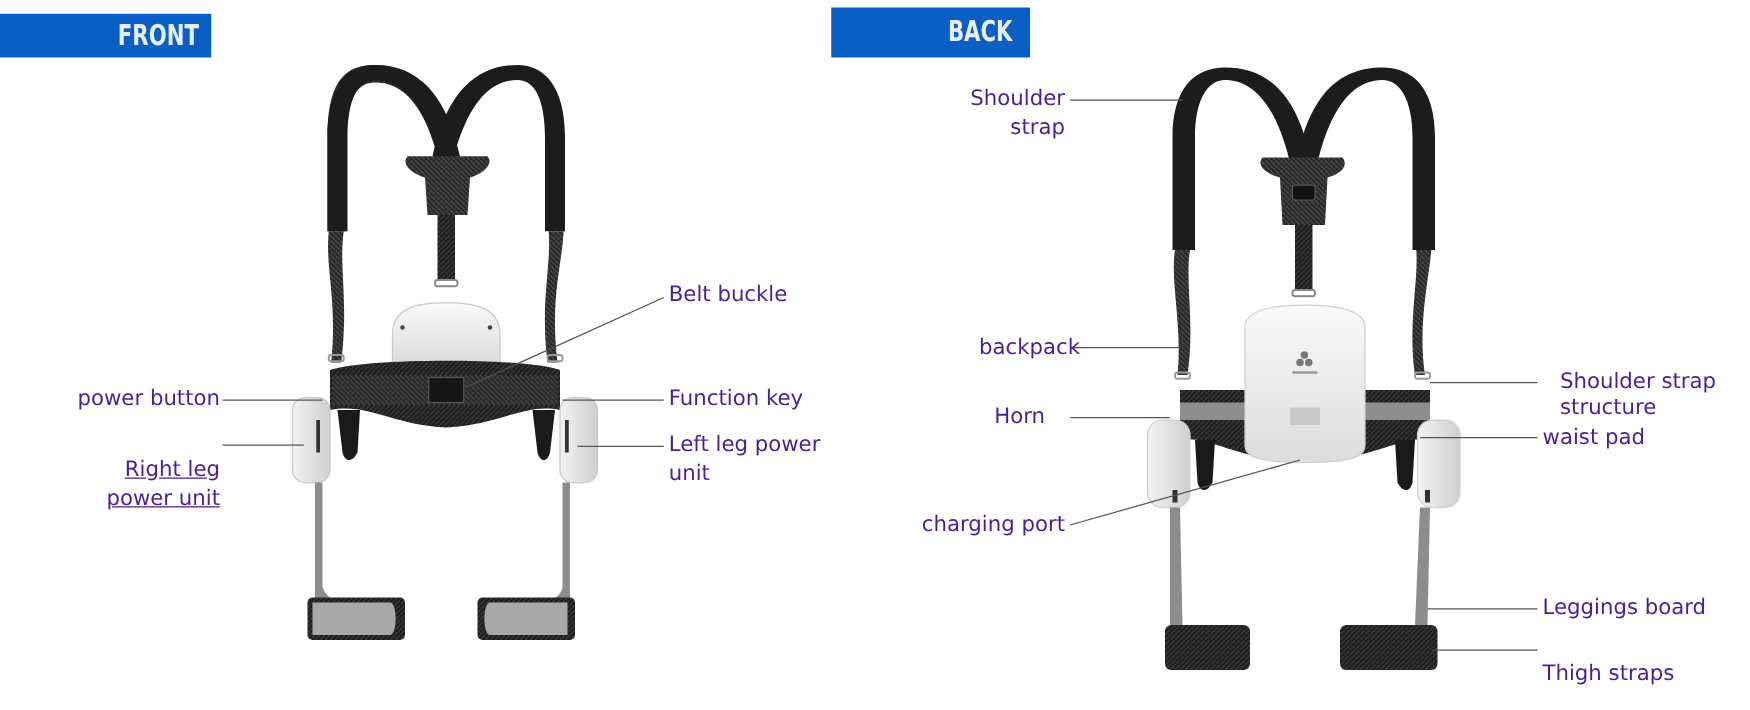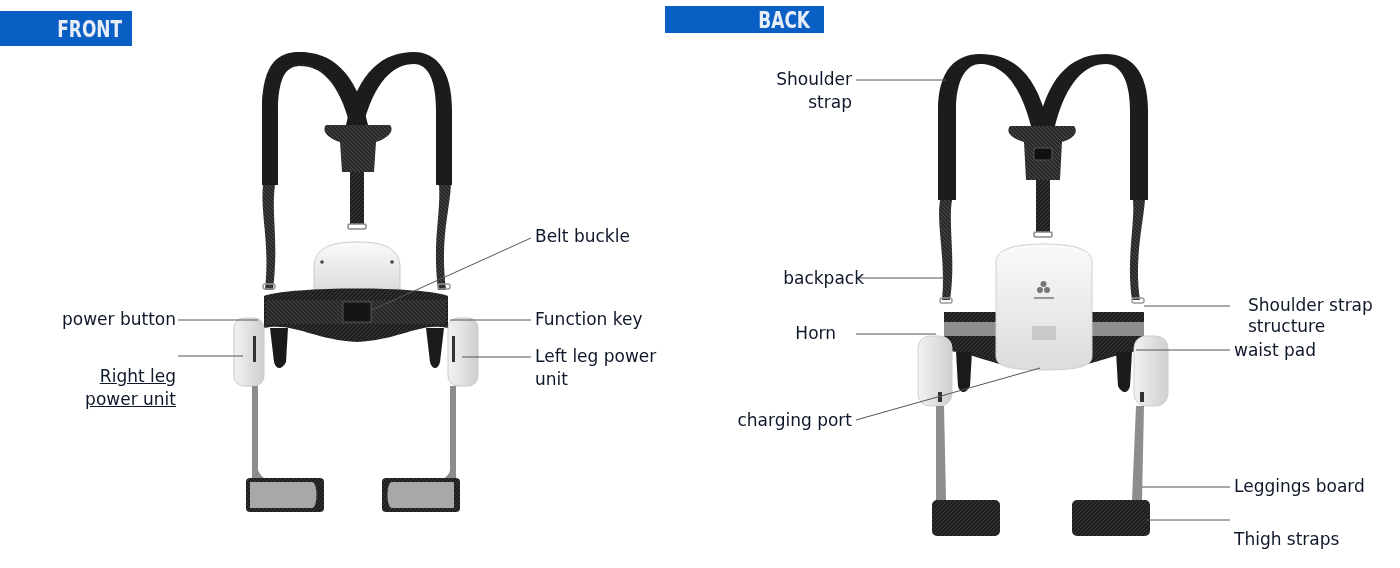--- a/index.html
+++ b/index.html
@@ -3,23 +3,23 @@
   <meta charset="utf-8">
   <style>
     html, body { margin: 0; padding: 0; background: #ffffff; }
     body { width: 1400px; height: 568px; position: relative; overflow: hidden;
            font-family: "DejaVu Sans", sans-serif; color: #1a1a1a; }
     .tag { position: absolute; background: #0a5fc4; color: #e8eef8;
            font-family: "DejaVu Sans Condensed", "DejaVu Sans", sans-serif; font-weight: bold;
            font-size: 23px; display: flex; align-items: center; justify-content: flex-end;
            letter-spacing: 0px; }
     .tag span { transform: scaleX(0.82); transform-origin: right center; display:inline-block; }
-    #tag-front { left: 0; top: 11px; width: 132px; height: 35px; padding-right: 10px; box-sizing: border-box; }
-    #tag-back { left: 665px; top: 6px; width: 159px; height: 27px; padding-right: 14px; box-sizing: border-box; }
-    .label { position: absolute; font-size: 17px; line-height: 23px; color: #0f172a; white-space: nowrap; }
+    #tag-front { left: 0; top: 11px; width: 169px; height: 35px; padding-right: 10px; box-sizing: border-box; }
+    #tag-back { left: 665px; top: 6px; width: 159px; height: 40px; padding-right: 14px; box-sizing: border-box; }
+    .label { position: absolute; font-size: 17px; line-height: 23px; color: #4c1d95; white-space: nowrap; }
     .label.right { text-align: right; }
     svg.art { position: absolute; left: 0; top: 0; }
   </style>
 </head>
 <body>
 
 <div class="tag" id="tag-front">
   <span>FRONT</span>
 </div>
 <div class="tag" id="tag-back">

